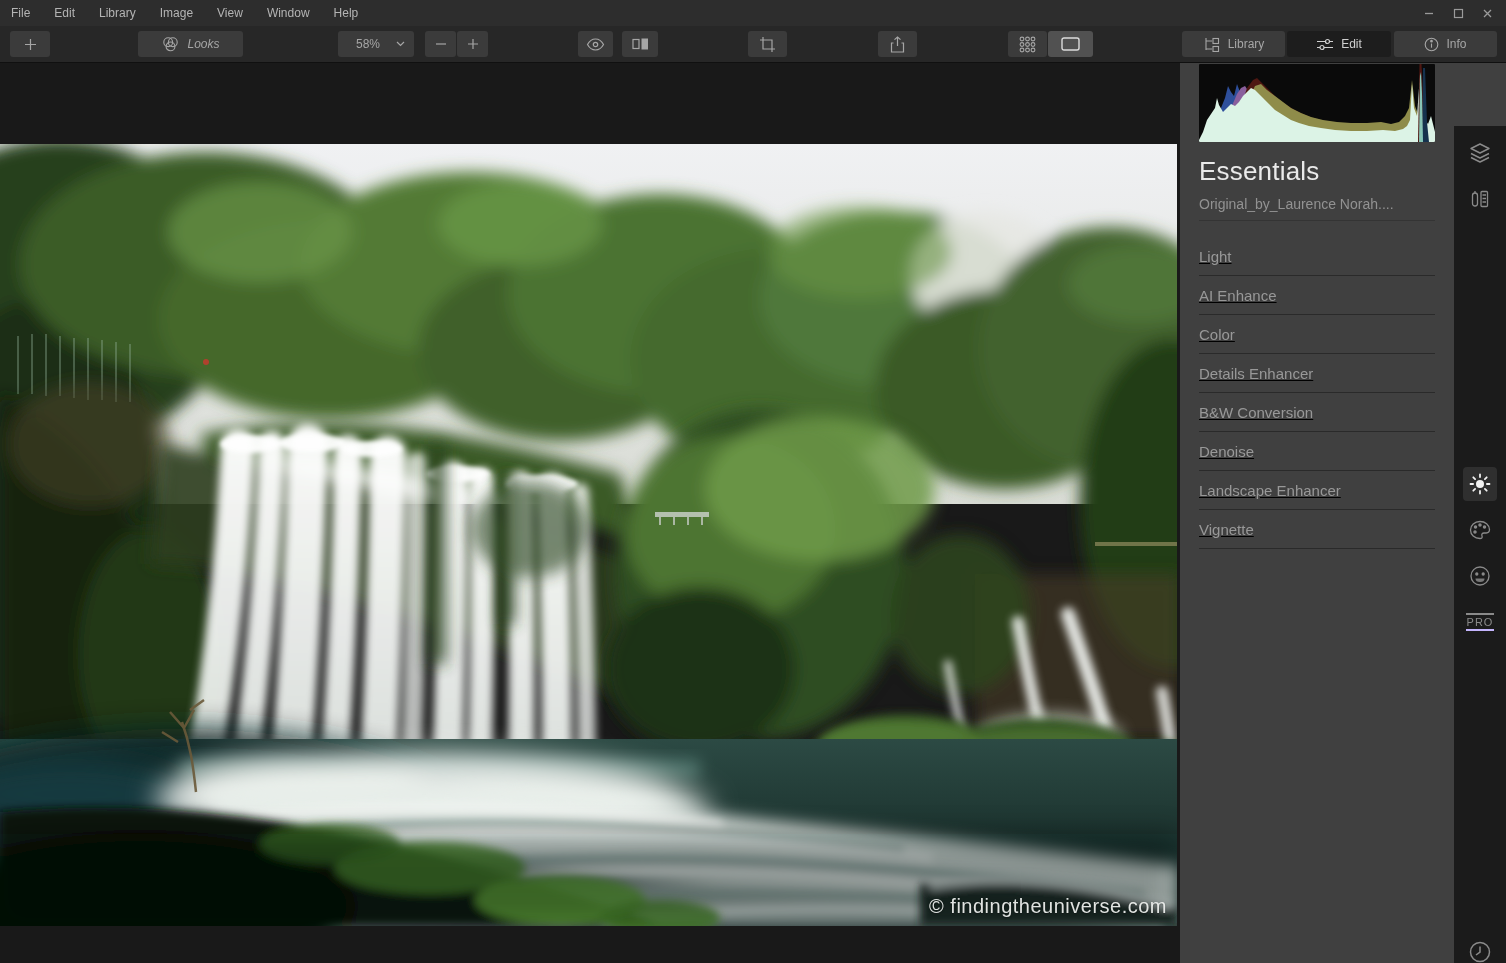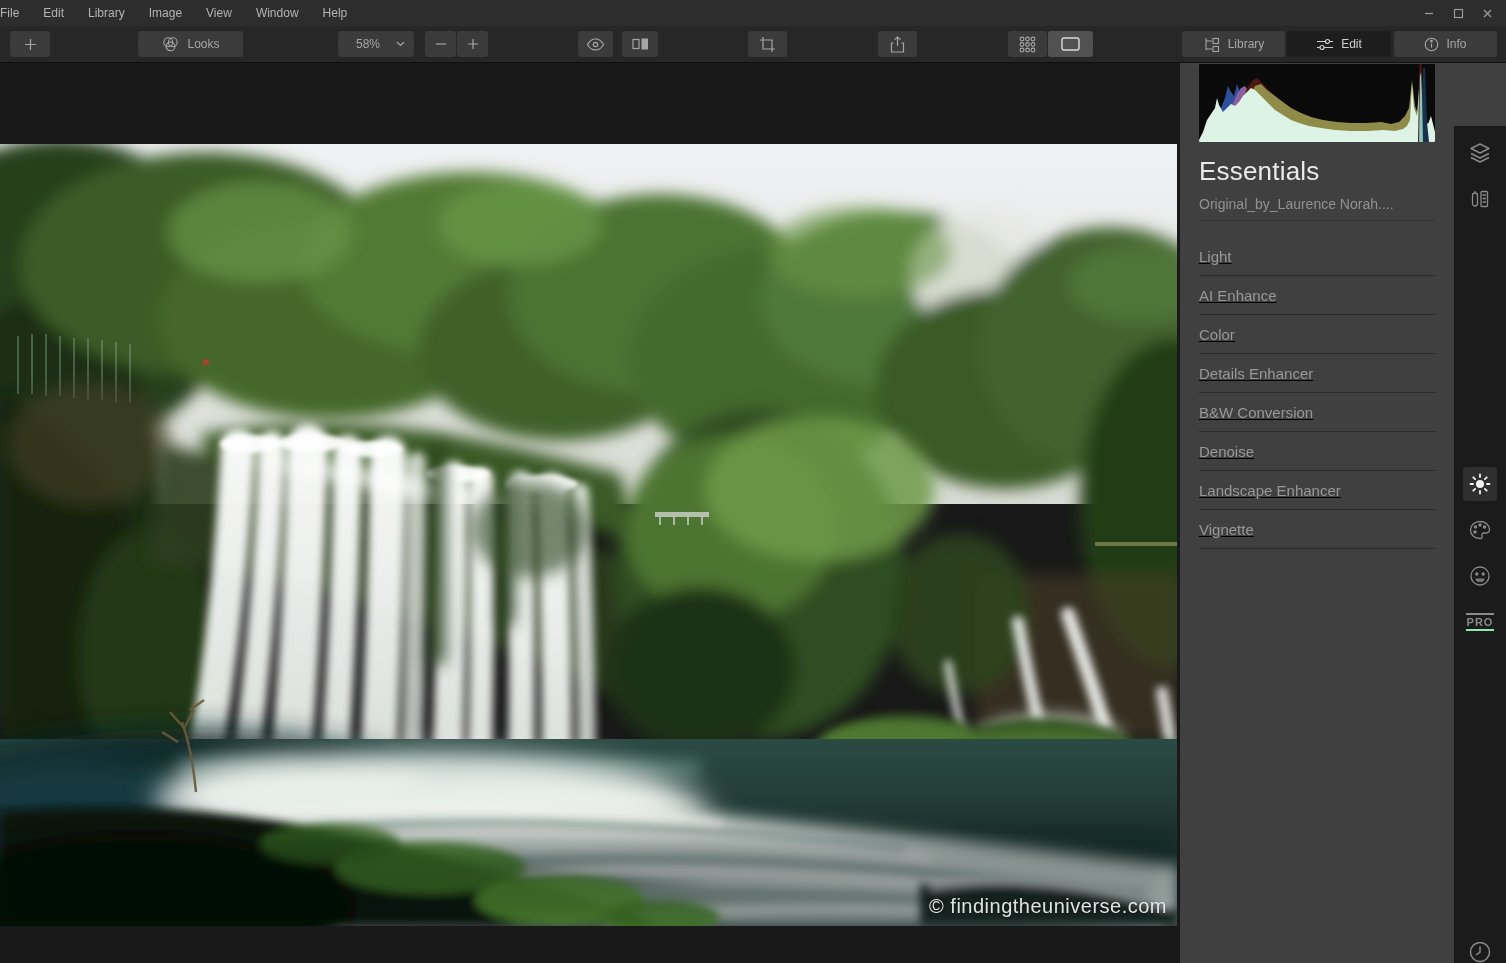--- a/index.html
+++ b/index.html
@@ -2,21 +2,21 @@
 <html><head>
 <meta charset="utf-8">
 <style>
   * { margin:0; padding:0; box-sizing:border-box; }
   html,body { width:1506px; height:963px; overflow:hidden; background:#191919;
     font-family:"Liberation Sans", sans-serif; -webkit-font-smoothing:antialiased; }
   .app { position:relative; width:1506px; height:963px; }
 
   
   .menubar { position:absolute; left:0; top:0; width:1506px; height:26px;
-    background:#2d2d2d; display:flex; align-items:center; }
+    background:#2d2d2d; display:flex; align-items:center; padding-left:11px; }
   .menubar .mitem { color:#b4b4b4; font-size:12px; padding:0 12px; cursor:default; }
   .menubar .mitem:first-child { padding-left:0; }
   .winctl { margin-left:auto; display:flex; align-items:center; gap:7px; padding-right:8px; }
   .winctl .wbtn { width:22px; height:20px; display:flex; align-items:center; justify-content:center; color:#9a9a9a; }
 
   
   .toolbar { position:absolute; left:0; top:26px; width:1506px; height:37px;
     background:#272727; border-bottom:1px solid #101010; }
   .tbtn { position:absolute; top:5px; height:26px; background:#3b3b3b; border-radius:3px;
     color:#a6a6a6; font-size:12px; display:flex; align-items:center; justify-content:center; gap:7px; }
@@ -41,22 +41,22 @@
   .pdiv { margin-top:8px; height:1px; background:#343434; }
   .flist { margin-top:16px;text-decoration:underline; }
   .frow { height:39px; display:flex; align-items:center; color:#989898; font-size:15px;
     border-bottom:1px solid #2a2a2a; cursor:default; }
 
   
   .rail { position:absolute; right:0; top:63px; width:52px; height:900px; background:#1b1b1b; }
   .ricon { position:absolute; left:50%; transform:translateX(-50%); width:34px; height:34px;
     display:flex; align-items:center; justify-content:center; color:#8a8a8a; border-radius:4px; }
   .ricon.sel { background:#2f2f2f; color:#f2f2f2; }
-  .pro { font-size:11px; font-weight:bold; letter-spacing:1px; color:#8a8a8a;
-    border-top:2px solid #8a8a8a; border-bottom:2px solid #86efac; padding:1px 1px; }
+  .pro { font-size:11px; font-weight:normal; letter-spacing:1px; color:#8a8a8a;
+    border-top:2px solid #8a8a8a; border-bottom:2px solid #c4b5fd; padding:1px 1px; }
 </style>
 </head>
 <body>
 
 <div class="app">
 
   <div class="menubar">
     <span class="mitem">File</span>
     <span class="mitem">Edit</span>
     <span class="mitem">Library</span>
@@ -83,21 +83,21 @@
     </div>
   </div>
 
   <div class="toolbar">
     <div class="tbtn" style="left:10px;width:40px;">
       <svg width="13" height="13" viewBox="0 0 13 13">
           <path d="M6.5 1v11M1 6.5h11" stroke="currentColor" stroke-width="1.2"></path>
         </svg>
     </div>
 
-    <div class="tbtn" style="left:138px;width:105px;">
+    <div class="tbtn" style="left:138px;width:105px;font-style:italic;">
       <svg width="19" height="17" viewBox="0 0 19 17" fill="none" stroke="currentColor" stroke-width="1.1">
         <circle cx="7.2" cy="6.2" r="4.4"></circle>
           <circle cx="11.8" cy="6.2" r="4.4"></circle>
           <circle cx="9.5" cy="10.4" r="4.4"></circle>
       </svg>
       <span>Looks</span>
     </div>
 
     <div class="tbtn" style="left:338px;width:76px;justify-content:space-between;padding:0 9px;">
       <span style="flex:1;text-align:center;">58%</span>

